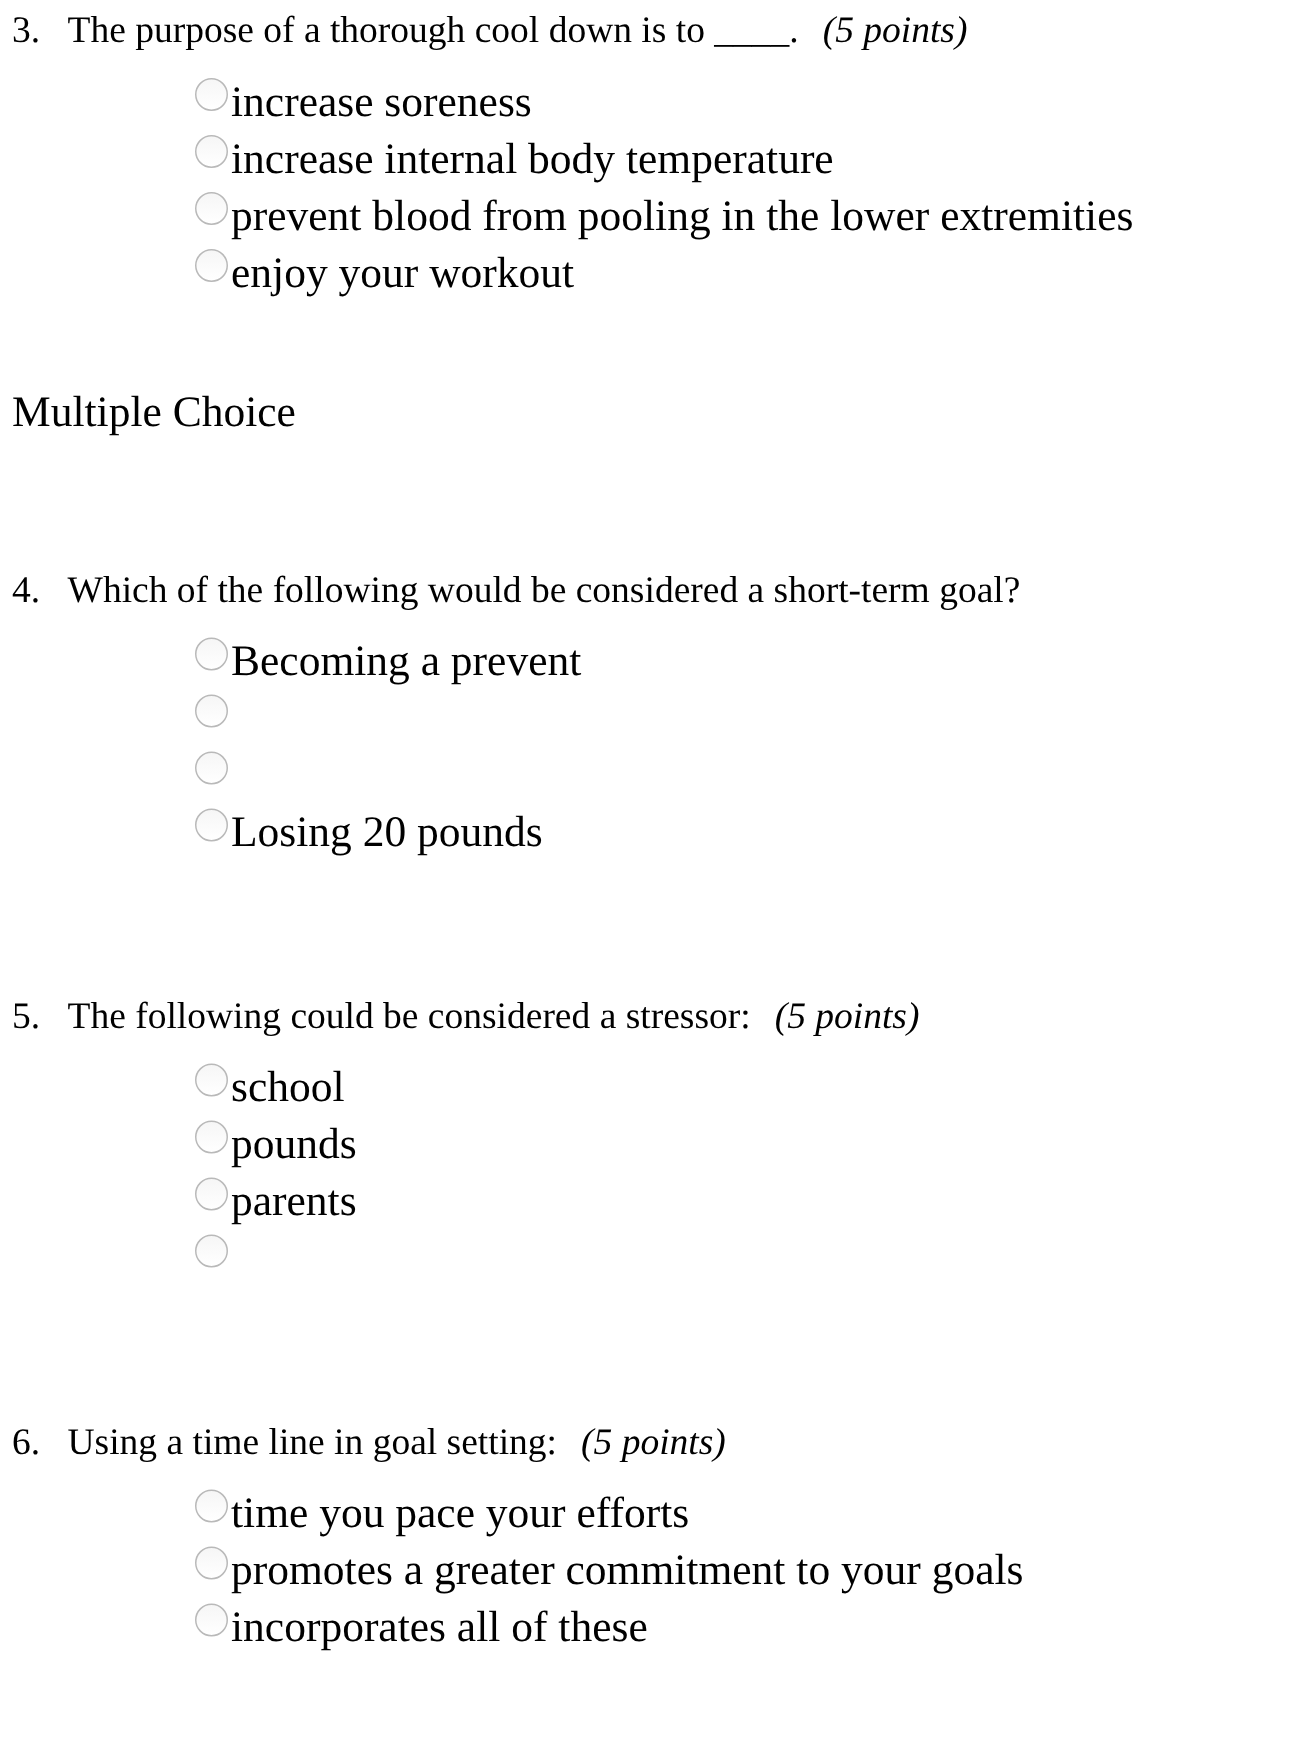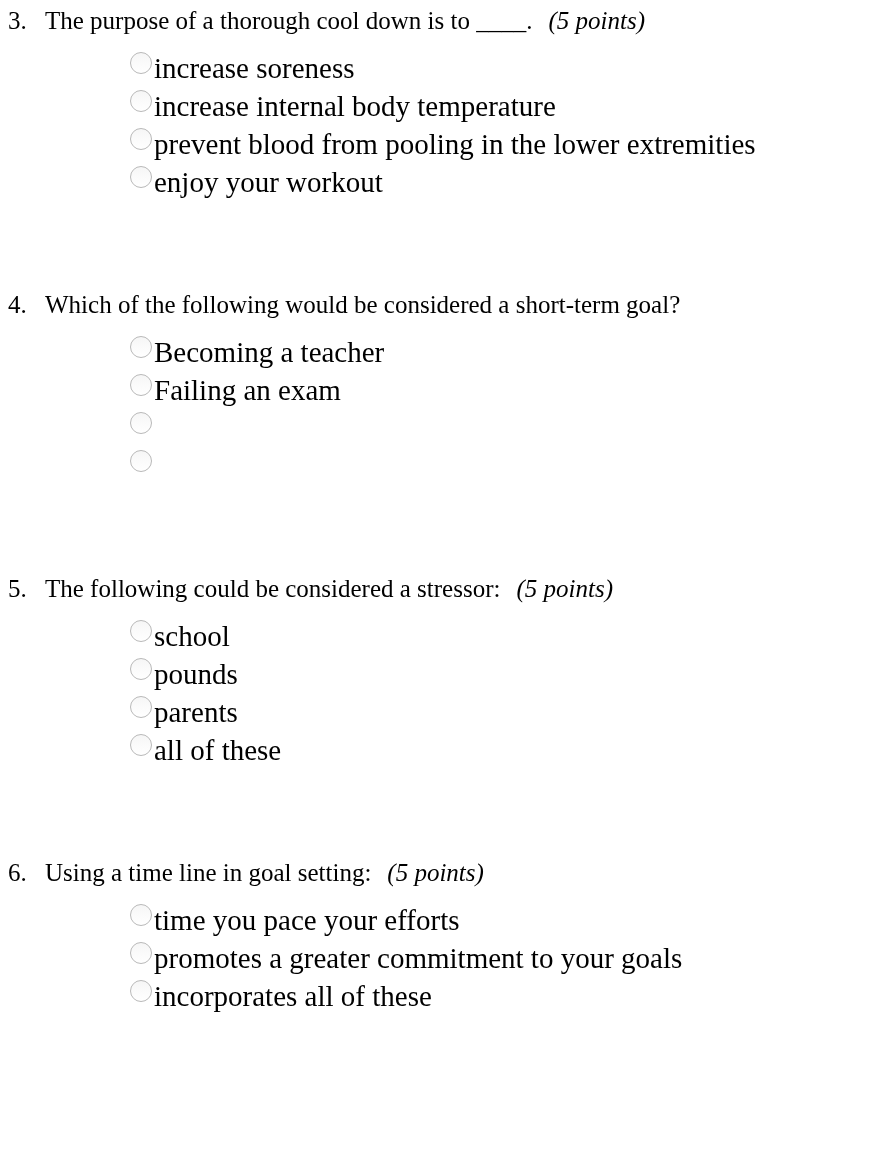--- a/index.html
+++ b/index.html
@@ -82,39 +82,40 @@
         <span class="radio"></span>
         <span class="opt-text">prevent blood from pooling in the lower extremities</span>
       </label>
       <label class="option">
         <span class="radio"></span>
         <span class="opt-text">enjoy your workout</span>
       </label>
     </div>
   </section>
 
+  <h2 class="section-heading">Multiple Choice</h2>
 
   <section class="question">
     <div class="q-title">
       <span class="q-num">4.</span><span class="q-text">Which of the following would be considered a short-term goal?</span>
     </div>
     <div class="options">
       <label class="option">
         <span class="radio"></span>
-        <span class="opt-text">Becoming a teacher</span>
-      </label>
-      <label class="option">
-        <span class="radio"></span>
-        <span class="opt-text">Failing an exam</span>
+        <span class="opt-text">Becoming a prevent</span>
       </label>
       <label class="option">
         <span class="radio"></span>
       </label>
       <label class="option">
         <span class="radio"></span>
+      </label>
+      <label class="option">
+        <span class="radio"></span>
+        <span class="opt-text">Losing 20 pounds</span>
       </label>
     </div>
   </section>
 
   <section class="question">
     <div class="q-title">
       <span class="q-num">5.</span><span class="q-text">The following could be considered a stressor:</span><span class="q-points">(5 points)</span>
     </div>
     <div class="options">
       <label class="option">
@@ -124,21 +125,20 @@
       <label class="option">
         <span class="radio"></span>
         <span class="opt-text">pounds</span>
       </label>
       <label class="option">
         <span class="radio"></span>
         <span class="opt-text">parents</span>
       </label>
       <label class="option">
         <span class="radio"></span>
-        <span class="opt-text">all of these</span>
       </label>
     </div>
   </section>
 
   <section class="question">
     <div class="q-title">
       <span class="q-num">6.</span><span class="q-text">Using a time line in goal setting:</span><span class="q-points">(5 points)</span>
     </div>
     <div class="options">
       <label class="option">

